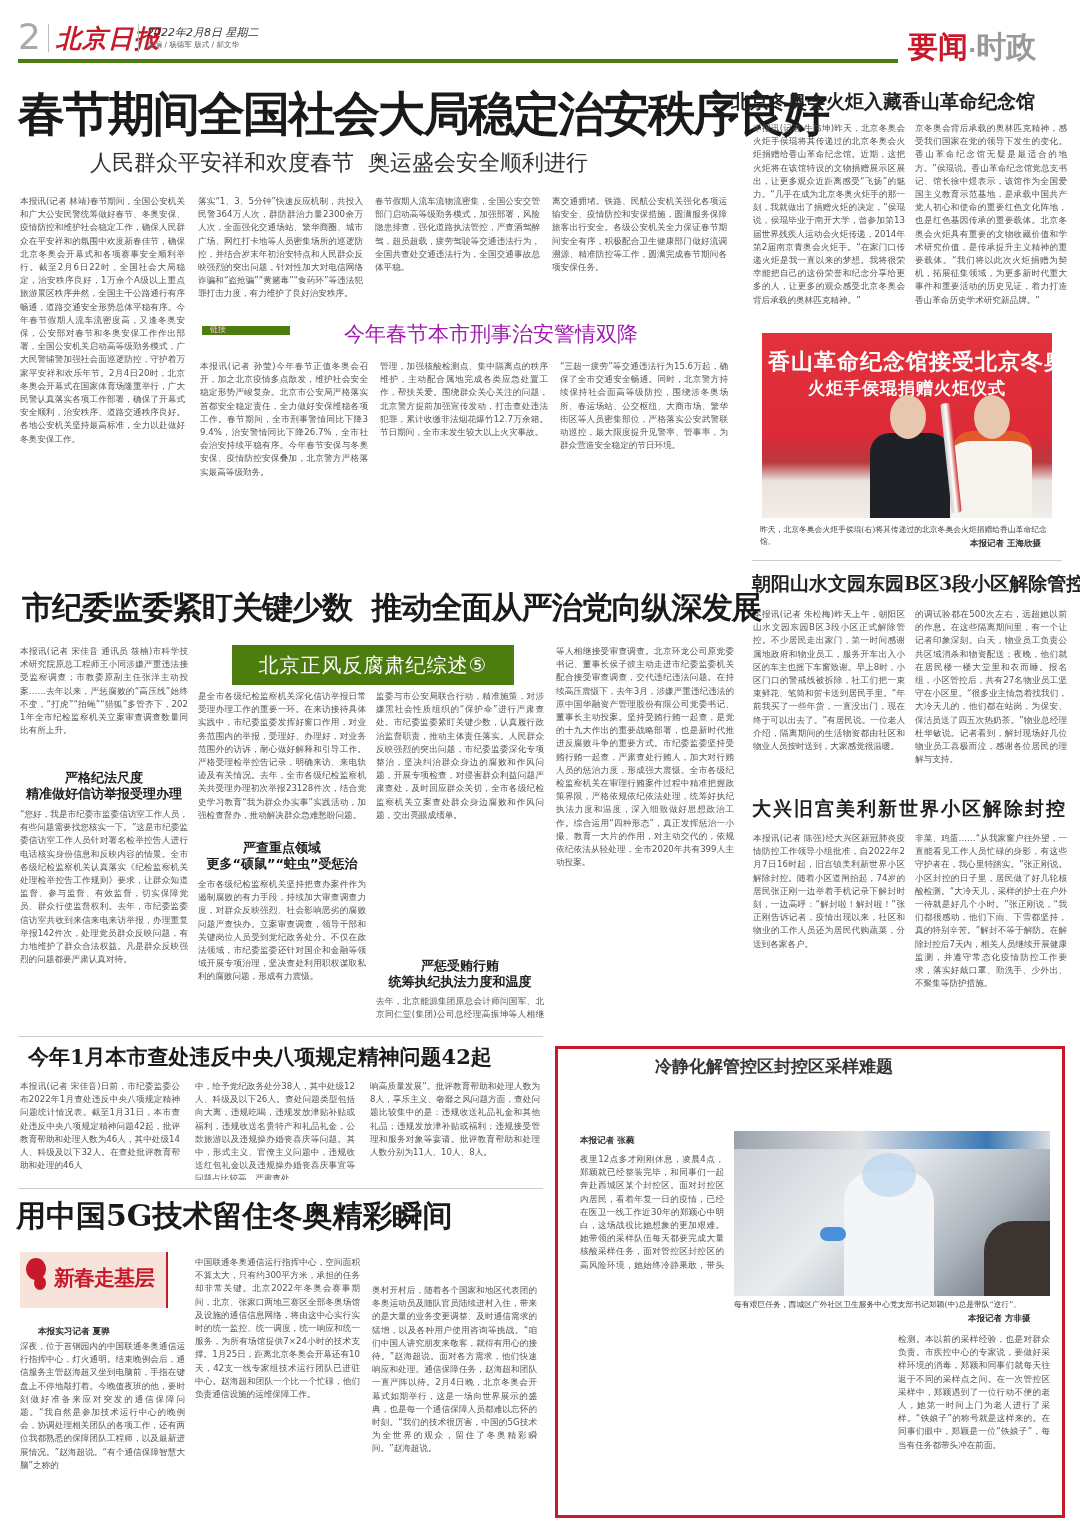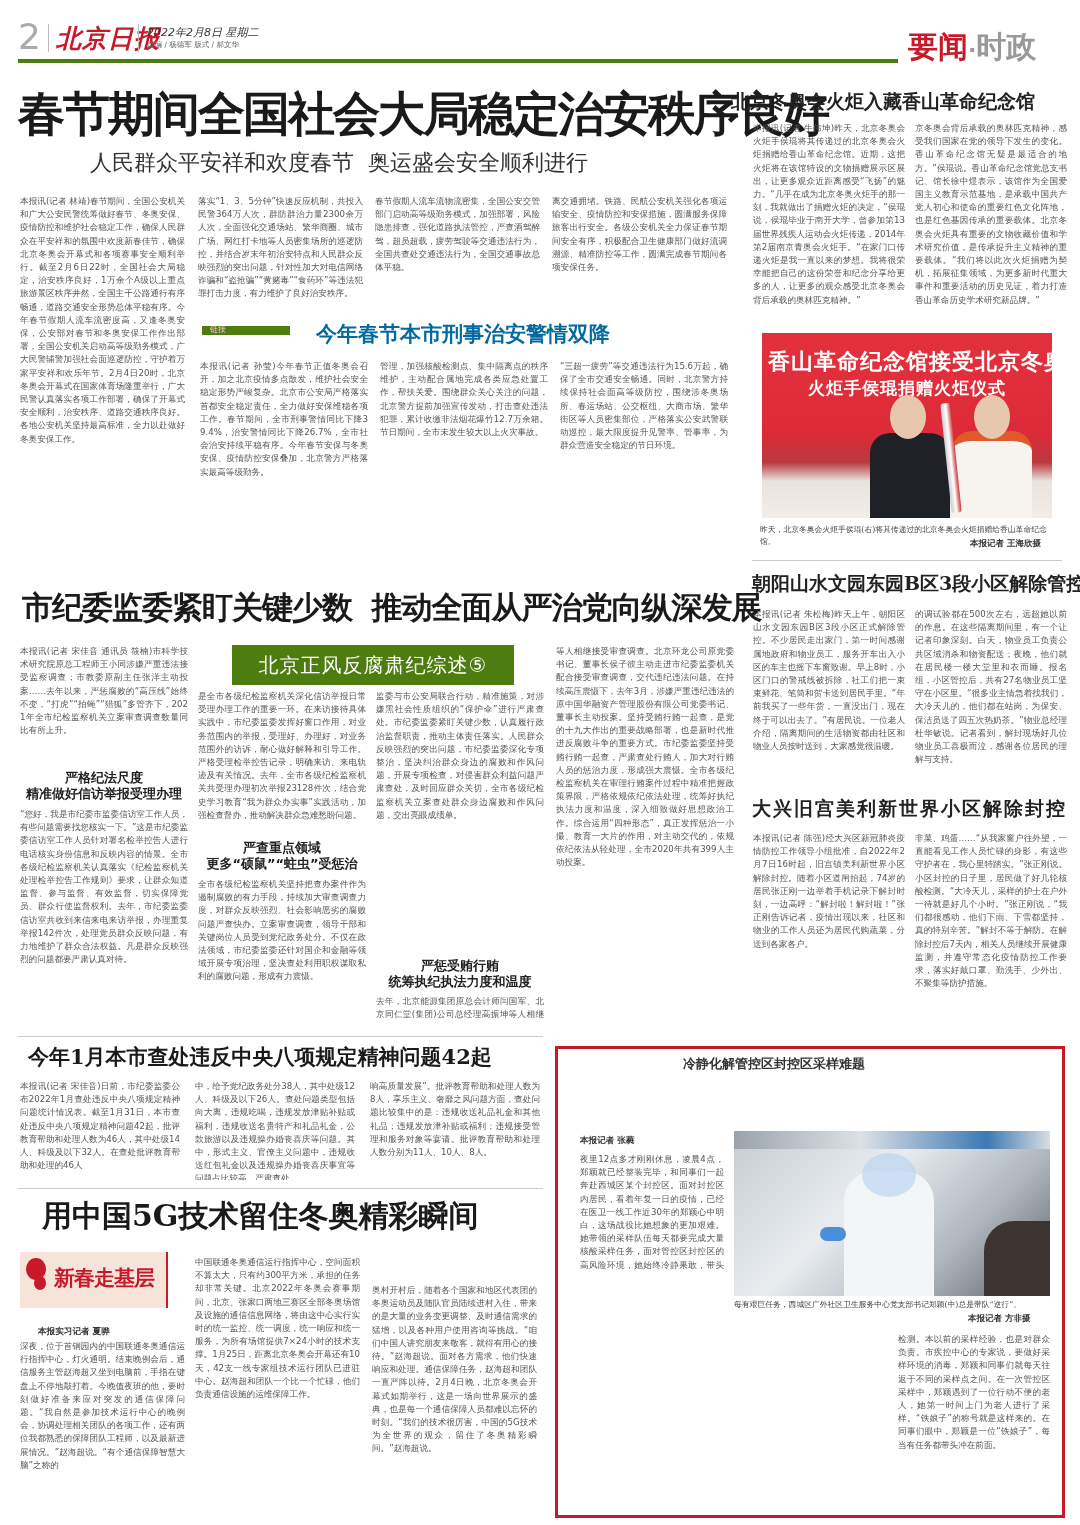--- a/index.html
+++ b/index.html
@@ -33,21 +33,21 @@
 <div class="abs" style="left:90px;top:148px;width:600px;font-size:22px;line-height:30px;color:#333;white-space:pre;">人民群众平安祥和欢度春节  奥运盛会安全顺利进行</div>
 
 <div class="abs txt" style="left:20px;top:195px;width:165px;height:395px;">本报讯(记者 林靖)春节期间，全国公安机关和广大公安民警统筹做好春节、冬奥安保、疫情防控和维护社会稳定工作，确保人民群众在平安祥和的氛围中欢度新春佳节，确保北京冬奥会开幕式和各项赛事安全顺利举行。截至2月6日22时，全国社会大局稳定，治安秩序良好，1万余个A级以上重点旅游景区秩序井然，全国主干公路通行有序畅通，道路交通安全形势总体平稳有序。今年春节假期人流车流密度高，又逢冬奥安保，公安部对春节和冬奥安保工作作出部署，全国公安机关启动高等级勤务模式，广大民警辅警加强社会面巡逻防控，守护着万家平安祥和欢乐年节。2月4日20时，北京冬奥会开幕式在国家体育场隆重举行，广大民警认真落实各项工作部署，确保了开幕式安全顺利，治安秩序、道路交通秩序良好。各地公安机关坚持最高标准，全力以赴做好冬奥安保工作。</div>
 <div class="abs txt" style="left:198px;top:195px;width:165px;height:108px;">落实“1、3、5分钟”快速反应机制，共投入民警364万人次，群防群治力量2300余万人次，全面强化交通场站、繁华商圈、城市广场、网红打卡地等人员密集场所的巡逻防控，并结合岁末年初治安特点和人民群众反映强烈的突出问题，针对性加大对电信网络诈骗和“盗抢骗”“黄赌毒”“食药环”等违法犯罪打击力度，有力维护了良好治安秩序。</div>
 <div class="abs txt" style="left:375px;top:195px;width:165px;height:108px;">春节假期人流车流物流密集，全国公安交管部门启动高等级勤务模式，加强部署，风险隐患排查，强化道路执法管控，严查酒驾醉驾，超员超载，疲劳驾驶等交通违法行为，全国共查处交通违法行为，全国交通事故总体平稳。</div>
 <div class="abs txt" style="left:552px;top:195px;width:175px;height:108px;">离交通拥堵。铁路、民航公安机关强化各项运输安全、疫情防控和安保措施，圆满服务保障旅客出行安全。各级公安机关全力保证春节期间安全有序，积极配合卫生健康部门做好流调溯源、精准防控等工作，圆满完成春节期间各项安保任务。</div>
 
 <div class="abs bar" style="left:202px;top:326px;width:88px;height:9px;">
   <span style="position:absolute;left:8px;top:-2px;font-size:8px;color:#fbd;">链接</span>
 </div>
-<div class="abs serif" style="left:316px;top:320px;width:320px;font-size:21px;line-height:28px;font-weight:bold;color:#0369a1;white-space:nowrap;">今年春节本市刑事治安警情双降</div>
+<div class="abs serif" style="left:344px;top:320px;width:320px;font-size:21px;line-height:28px;font-weight:normal;color:#a21caf;white-space:nowrap;">今年春节本市刑事治安警情双降</div>
 <div class="abs txt" style="left:200px;top:360px;width:168px;height:230px;">本报讯(记者 孙莹)今年春节正值冬奥会召开，加之北京疫情多点散发，维护社会安全稳定形势严峻复杂。北京市公安局严格落实首都安全稳定责任，全力做好安保维稳各项工作。春节期间，全市刑事警情同比下降39.4%，治安警情同比下降26.7%，全市社会治安持续平稳有序。今年春节安保与冬奥安保、疫情防控安保叠加，北京警方严格落实最高等级勤务。</div>
 <div class="abs txt" style="left:380px;top:360px;width:168px;height:230px;">管理，加强核酸检测点、集中隔离点的秩序维护，主动配合属地完成各类应急处置工作，帮扶关爱。围绕群众关心关注的问题，北京警方提前加强宣传发动，打击查处违法犯罪，累计收缴非法烟花爆竹12.7万余箱。节日期间，全市未发生较大以上火灾事故。</div>
 <div class="abs txt" style="left:560px;top:360px;width:168px;height:230px;">“三超一疲劳”等交通违法行为15.6万起，确保了全市交通安全畅通。同时，北京警方持续保持社会面高等级防控，围绕涉冬奥场所、春运场站、公交枢纽、大商市场、繁华街区等人员密集部位，严格落实公安武警联动巡控，最大限度提升见警率、管事率，为群众营造安全稳定的节日环境。</div>
 
 <div class="abs serif" style="left:731px;top:88px;width:320px;font-size:19px;line-height:26px;font-weight:bold;color:#222;white-space:nowrap;">北京冬奥会火炬入藏香山革命纪念馆</div>
 <div class="abs txt" style="left:753px;top:122px;width:152px;height:205px;">本报讯(记者 牛伟坤)昨天，北京冬奥会火炬手侯琨将其传递过的北京冬奥会火炬捐赠给香山革命纪念馆。近期，这把火炬将在该馆特设的文物捐赠展示区展出，让更多观众近距离感受“飞扬”的魅力。“几乎在成为北京冬奥火炬手的那一刻，我就做出了捐赠火炬的决定，”侯琨说，侯琨毕业于南开大学，曾参加第13届世界残疾人运动会火炬传递，2014年第2届南京青奥会火炬手。“在家门口传递火炬是我一直以来的梦想。我将很荣幸能把自己的这份荣誉和纪念分享给更多的人，让更多的观众感受北京冬奥会背后承载的奥林匹克精神。”</div>
 <div class="abs txt" style="left:915px;top:122px;width:152px;height:205px;">京冬奥会背后承载的奥林匹克精神，感受我们国家在党的领导下发生的变化。香山革命纪念馆无疑是最适合的地方。”侯琨说。香山革命纪念馆党总支书记、馆长徐中煜表示，该馆作为全国爱国主义教育示范基地，是承载中国共产党人初心和使命的重要红色文化阵地，也是红色基因传承的重要载体。北京冬奥会火炬具有重要的文物收藏价值和学术研究价值，是传承提升主义精神的重要载体。“我们将以此次火炬捐赠为契机，拓展征集领域，为更多新时代重大事件和重要活动的历史见证，着力打造香山革命历史学术研究新品牌。”</div>
 
 <div class="abs photo" style="left:762px;top:333px;width:290px;height:185px;background:linear-gradient(180deg,#e3313c 0%,#dc2a38 55%,#b83a3f 70%,#e9e3df 80%,#f2ede8 100%);">
   <div class="abs" style="left:6px;top:14px;width:278px;text-align:center;font-size:22px;font-weight:bold;color:#fff;letter-spacing:1px;white-space:nowrap;">香山革命纪念馆接受北京冬奥会</div>
@@ -99,33 +99,33 @@
 
 <div class="abs rule" style="left:18px;top:1036px;width:525px;"></div>
 
 <div class="abs serif" style="left:28px;top:1043px;width:520px;font-size:21px;line-height:28px;font-weight:bold;color:#1a1a1a;white-space:nowrap;">今年1月本市查处违反中央八项规定精神问题42起</div>
 <div class="abs txt" style="left:20px;top:1080px;width:160px;height:100px;">本报讯(记者 宋佳音)日前，市纪委监委公布2022年1月查处违反中央八项规定精神问题统计情况表。截至1月31日，本市查处违反中央八项规定精神问题42起，批评教育帮助和处理人数为46人，其中处级14人、科级及以下32人。在查处批评教育帮助和处理的46人</div>
 <div class="abs txt" style="left:195px;top:1080px;width:160px;height:100px;">中，给予党纪政务处分38人，其中处级12人、科级及以下26人。查处问题类型包括向大离，违规吃喝，违规发放津贴补贴或福利，违规收送名贵特产和礼品礼金，公款旅游以及违规操办婚丧喜庆等问题。其中，形式主义、官僚主义问题中，违规收送红包礼金以及违规操办婚丧喜庆事宜等问题占比较高，严肃查处。</div>
 <div class="abs txt" style="left:370px;top:1080px;width:170px;height:100px;">响高质量发展”。批评教育帮助和处理人数为8人，享乐主义、奢靡之风问题方面，查处问题比较集中的是：违规收送礼品礼金和其他礼品；违规发放津补贴或福利；违规接受管理和服务对象等宴请。批评教育帮助和处理人数分别为11人、10人、8人。</div>
 
 <div class="abs rule" style="left:18px;top:1188px;width:525px;"></div>
 
-<div class="abs serif" style="left:42px;top:1196px;width:520px;font-size:30px;line-height:40px;font-weight:bold;color:#1a1a1a;white-space:nowrap;">用中国5G技术留住冬奥精彩瞬间</div>
+<div class="abs serif" style="left:16px;top:1196px;width:520px;font-size:30px;line-height:40px;font-weight:bold;color:#1a1a1a;white-space:nowrap;">用中国5G技术留住冬奥精彩瞬间</div>
 <div class="abs" style="left:20px;top:1252px;width:148px;height:56px;background:#f6e4da;border-right:2px solid #c8192b;">
   <div class="abs" style="left:6px;top:6px;width:20px;height:22px;background:#c8192b;border-radius:50%;"></div>
   <div class="abs" style="left:14px;top:24px;width:12px;height:14px;background:#c8192b;border-radius:50%;"></div>
   <div class="abs" style="left:34px;top:12px;font-size:21px;font-weight:bold;color:#c8192b;white-space:nowrap;letter-spacing:-1px;">新春走基层</div>
 </div>
 <div class="abs" style="left:38px;top:1326px;font-size:8.6px;font-weight:bold;color:#333;white-space:nowrap;">本报实习记者 夏骅</div>
 <div class="abs txt" style="left:20px;top:1340px;width:165px;height:175px;">深夜，位于首钢园内的中国联通冬奥通信运行指挥中心，灯火通明。结束晚例会后，通信服务主管赵海超又坐到电脑前，手指在键盘上不停地敲打着。今晚值夜班的他，要时刻做好准备来应对突发的通信保障问题。“我自然是参加技术运行中心的晚例会，协调处理相关团队的各项工作，还有两位我都熟悉的保障团队工程师，以及最新进展情况。”赵海超说。“有个通信保障智慧大脑”之称的</div>
 <div class="abs txt" style="left:195px;top:1256px;width:165px;height:258px;">中国联通冬奥通信运行指挥中心，空间面积不算太大，只有约300平方米，承担的任务却非常关键。北京2022年冬奥会赛事期间，北京、张家口两地三赛区全部冬奥场馆及设施的通信信息网络，将由这中心实行实时的统一监控、统一调度，统一响应和统一服务，为所有场馆提供7×24小时的技术支撑。1月25日，距离北京冬奥会开幕还有10天，42支一线专家组技术运行团队已进驻中心。赵海超和团队一个比一个忙碌，他们负责通信设施的运维保障工作。</div>
 <div class="abs txt" style="left:372px;top:1284px;width:165px;height:258px;">奥村开村后，随着各个国家和地区代表团的冬奥运动员及随队官员陆续进村入住，带来的是大量的业务变更调整、及时通信需求的猛增，以及各种用户使用咨询等挑战。“咱们中国人讲究朋友来敬客，就得有用心的接待。”赵海超说。面对各方需求，他们快速响应和处理。通信保障任务，赵海超和团队一直严阵以待。2月4日晚，北京冬奥会开幕式如期举行，这是一场向世界展示的盛典，也是每一个通信保障人员都难以忘怀的时刻。“我们的技术很厉害，中国的5G技术为全世界的观众，留住了冬奥精彩瞬间。”赵海超说。</div>
 
 <div class="abs" style="left:555px;top:1046px;width:510px;height:472px;border:3px solid #c8192b;">
-  <div class="abs" style="left:0;top:6px;width:432px;text-align:center;font-size:13px;font-weight:bold;color:#333;">冷静化解管控区封控区采样难题</div>
+  <div class="abs" style="left:0;top:6px;width:432px;text-align:center;font-size:17px;font-weight:bold;color:#333;">冷静化解管控区封控区采样难题</div>
   <div class="abs" style="left:22px;top:86px;font-size:8.6px;font-weight:bold;color:#333;white-space:nowrap;">本报记者 张蕤</div>
   <div class="abs txt" style="left:22px;top:104px;width:144px;height:120px;">夜里12点多才刚刚休息，凌晨4点，郑颖就已经整装完毕，和同事们一起奔赴西城区某个封控区。面对封控区内居民，看着年复一日的疫情，已经在医卫一线工作近30年的郑颖心中明白，这场战役比她想象的更加艰难。她带领的采样队伍每天都要完成大量核酸采样任务，面对管控区封控区的高风险环境，她始终冷静果敢，带头冲在最前面。疫情就是命令，身为广外社区卫生服务中心党支部书记的郑颖从1月24日下午就开始了紧张的筹备工作。</div>
 
   <div class="abs photo" style="left:176px;top:82px;width:316px;height:165px;background:linear-gradient(135deg,#c7ccd2 0%,#e8ecef 40%,#aeb6be 70%,#5a5f66 100%);">
     <div class="abs" style="left:0;top:0;width:316px;height:18px;background:linear-gradient(90deg,#9aa3ab,#dde1e5,#3d79b4 80%,#d9dde0);"></div>
     <div class="abs" style="left:110px;top:40px;width:90px;height:125px;background:#f3f5f7;border-radius:30px 30px 0 0;"></div>
     <div class="abs" style="left:128px;top:22px;width:54px;height:44px;background:rgba(180,210,240,.6);border-radius:50%;"></div>
     <div class="abs" style="left:86px;top:96px;width:26px;height:14px;background:#4a8fd8;border-radius:7px;"></div>
     <div class="abs" style="left:250px;top:90px;width:66px;height:75px;background:#3b3430;border-radius:30px 0 0 0;"></div>
   </div>

